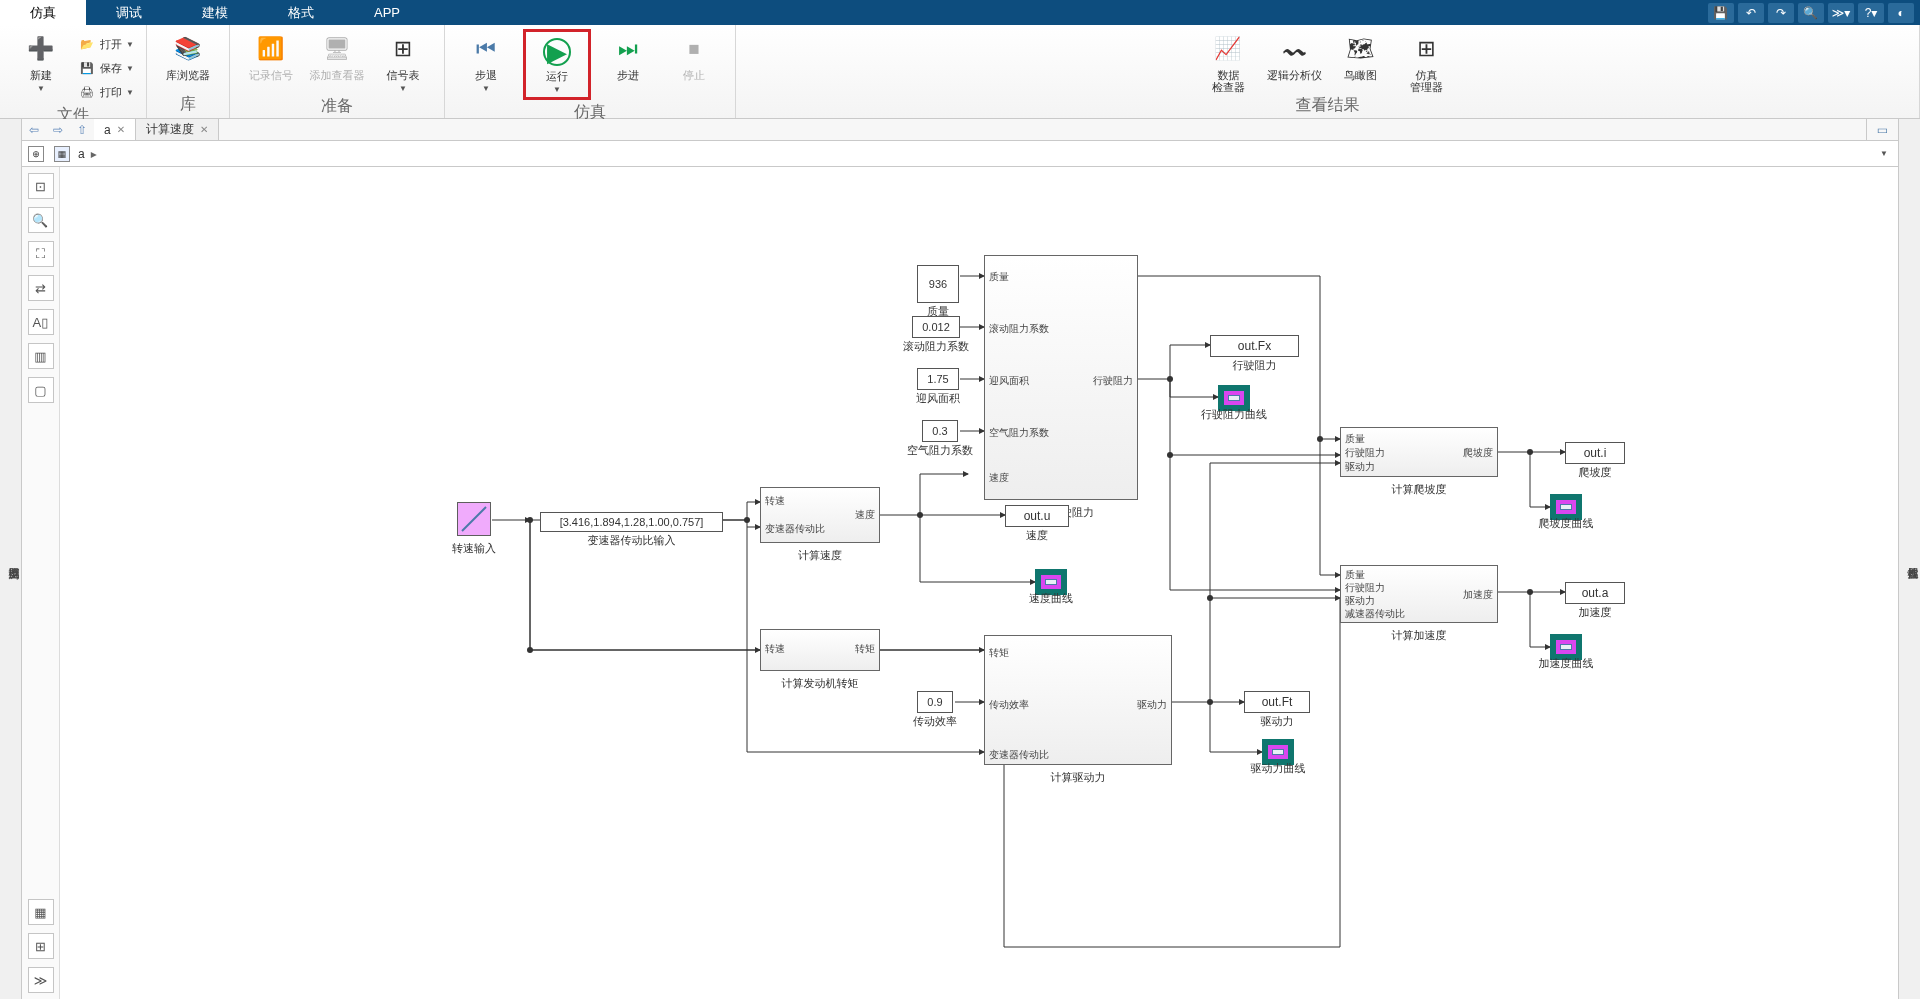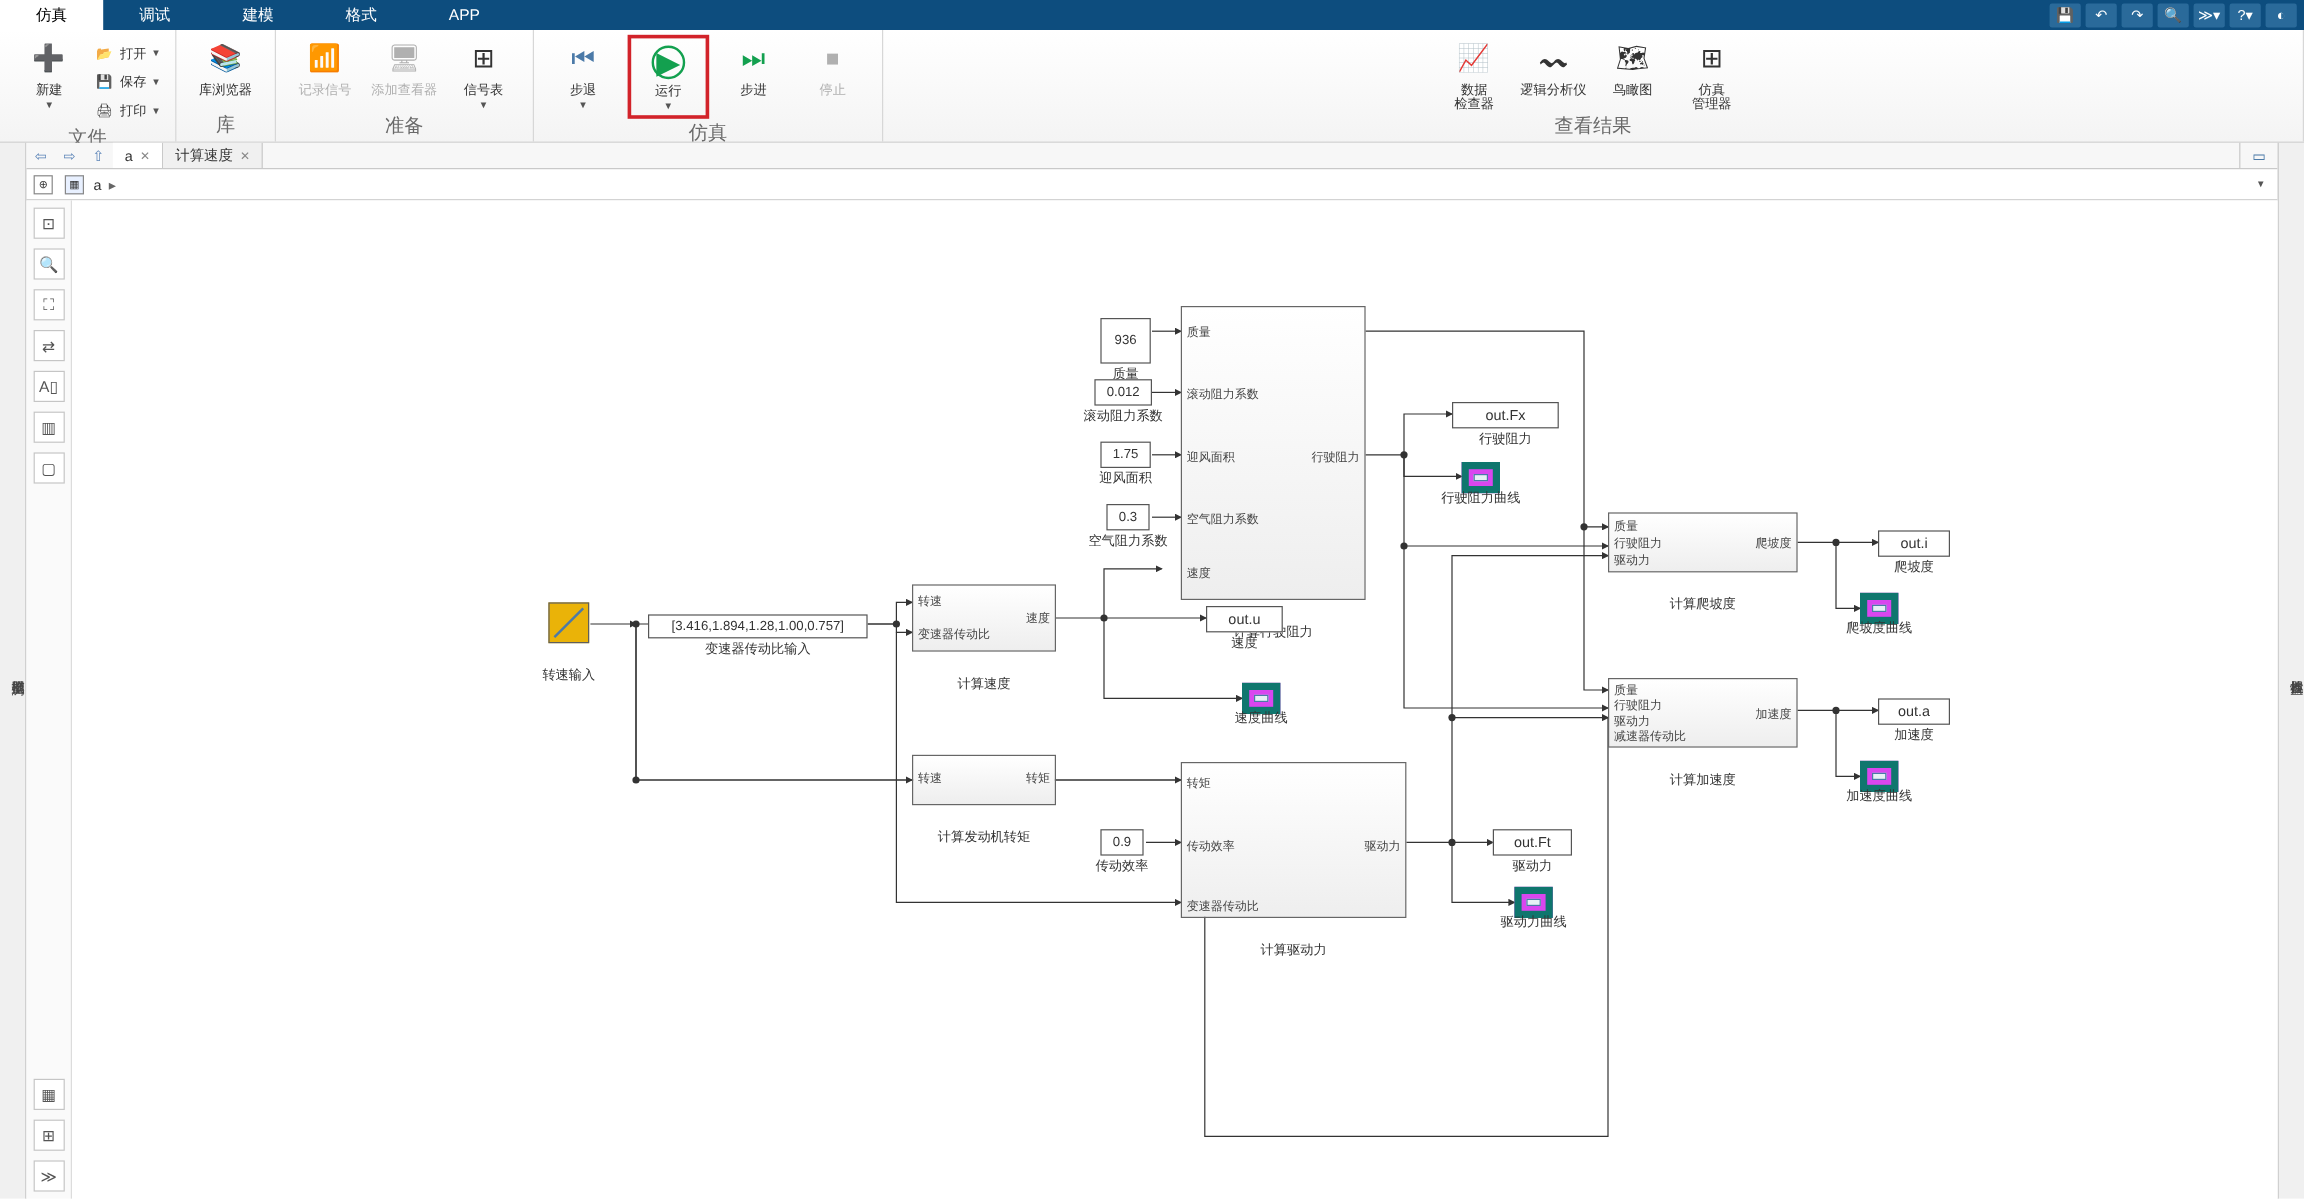--- a/index.html
+++ b/index.html
@@ -50,23 +50,23 @@
 .sidepanel { width: 22px; background: #f0f0f0; border-right: 1px solid #c9c9c9; writing-mode: vertical-rl; text-align: center; font-size: 11px; color: #444; padding: 6px 0; }
 .sidepanel.right { border-left: 1px solid #c9c9c9; border-right: none; }
 .sidetoolbar { width: 38px; background: #fafafa; border-right: 1px solid #dcdcdc; display: flex; flex-direction: column; align-items: center; padding: 6px 0; gap: 8px; }
 .sidetoolbar .tbtn { width: 26px; height: 26px; border: 1px solid #c5c5c5; background: #fff; display: flex; align-items: center; justify-content: center; font-size: 13px; color: #555; cursor: pointer; }
 .sidetoolbar .spacer { flex: 1; }
 
 .canvas-wrap { flex: 1; position: relative; background: #fff; overflow: hidden; }
 .canvas { position: absolute; inset: 0; }
 
 
-.blk { position: absolute; background: #eab308; border: 1px solid #555; font-size: 11px; }
+.blk { position: absolute; background: #f0abfc; border: 1px solid #555; font-size: 11px; }
 .blk.plain { border: 1px solid #5e5e5e; }
-.blk .title { text-align: center; font-size: 11px; position: absolute; left: 50%; transform: translateX(-50%); top: 100%; margin-top: 20px; white-space: nowrap; }
+.blk .title { text-align: center; font-size: 11px; position: absolute; left: 50%; transform: translateX(-50%); top: 100%; margin-top: 6px; white-space: nowrap; }
 .port-label { position: absolute; font-size: 10px; color: #444; white-space: nowrap; }
 .const-blk { position: absolute; border: 1px solid #555; background: #fff; font-size: 11px; display: flex; align-items: center; justify-content: center; padding: 3px 6px; }
 .const-blk .title { position: absolute; left: 50%; transform: translateX(-50%); top: 100%; margin-top: 2px; white-space: nowrap; font-size: 11px; }
 .subsys { background: linear-gradient(#fff,#eeeeee); border: 1px solid #666; }
 .scope-viz { position: absolute; border: 6px solid #0f766e; background: #d946ef; }
 .scope-viz::before { content: ""; position: absolute; left: 4px; right: 4px; top: 4px; bottom: 4px; background: #e6f0f5; border: 1px solid #4b7aa8; }
 .scope-viz .title { text-align: center; font-size: 11px; position: absolute; left: 50%; transform: translateX(-50%); top: 100%; margin-top: 2px; white-space: nowrap; }
 .out-blk { position: absolute; border: 1px solid #555; background: #fff; display: flex; align-items: center; justify-content: center; font-size: 12px; padding: 4px 10px; }
 .out-blk .title { position: absolute; left: 50%; transform: translateX(-50%); top: 100%; margin-top: 2px; white-space: nowrap; font-size: 11px; }
 

